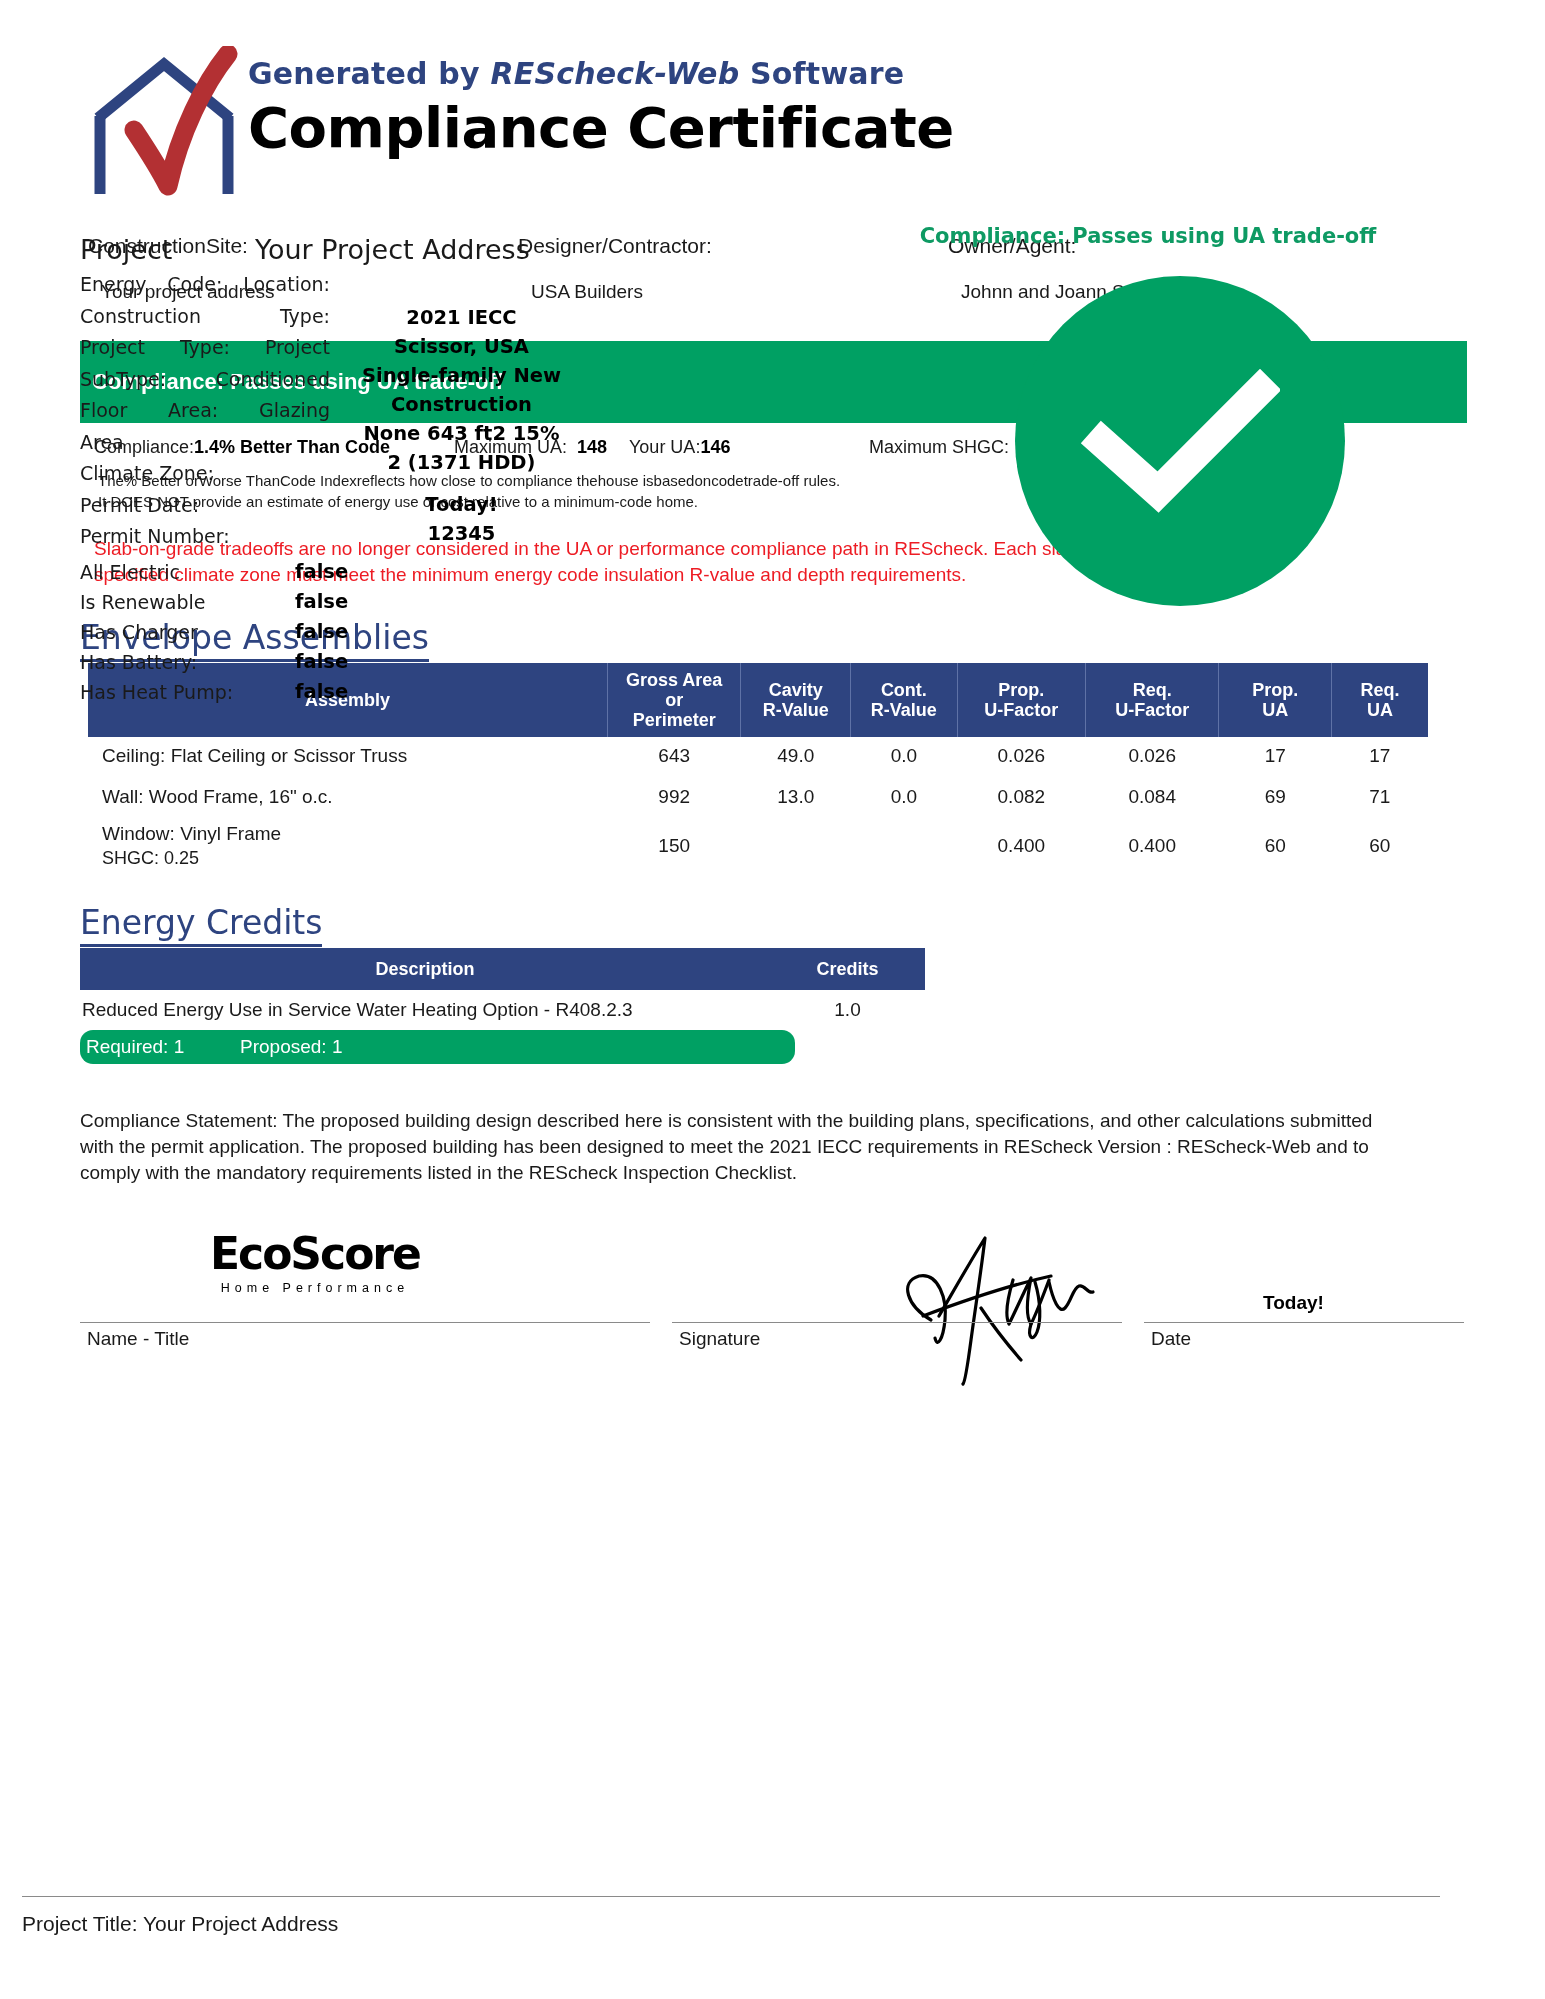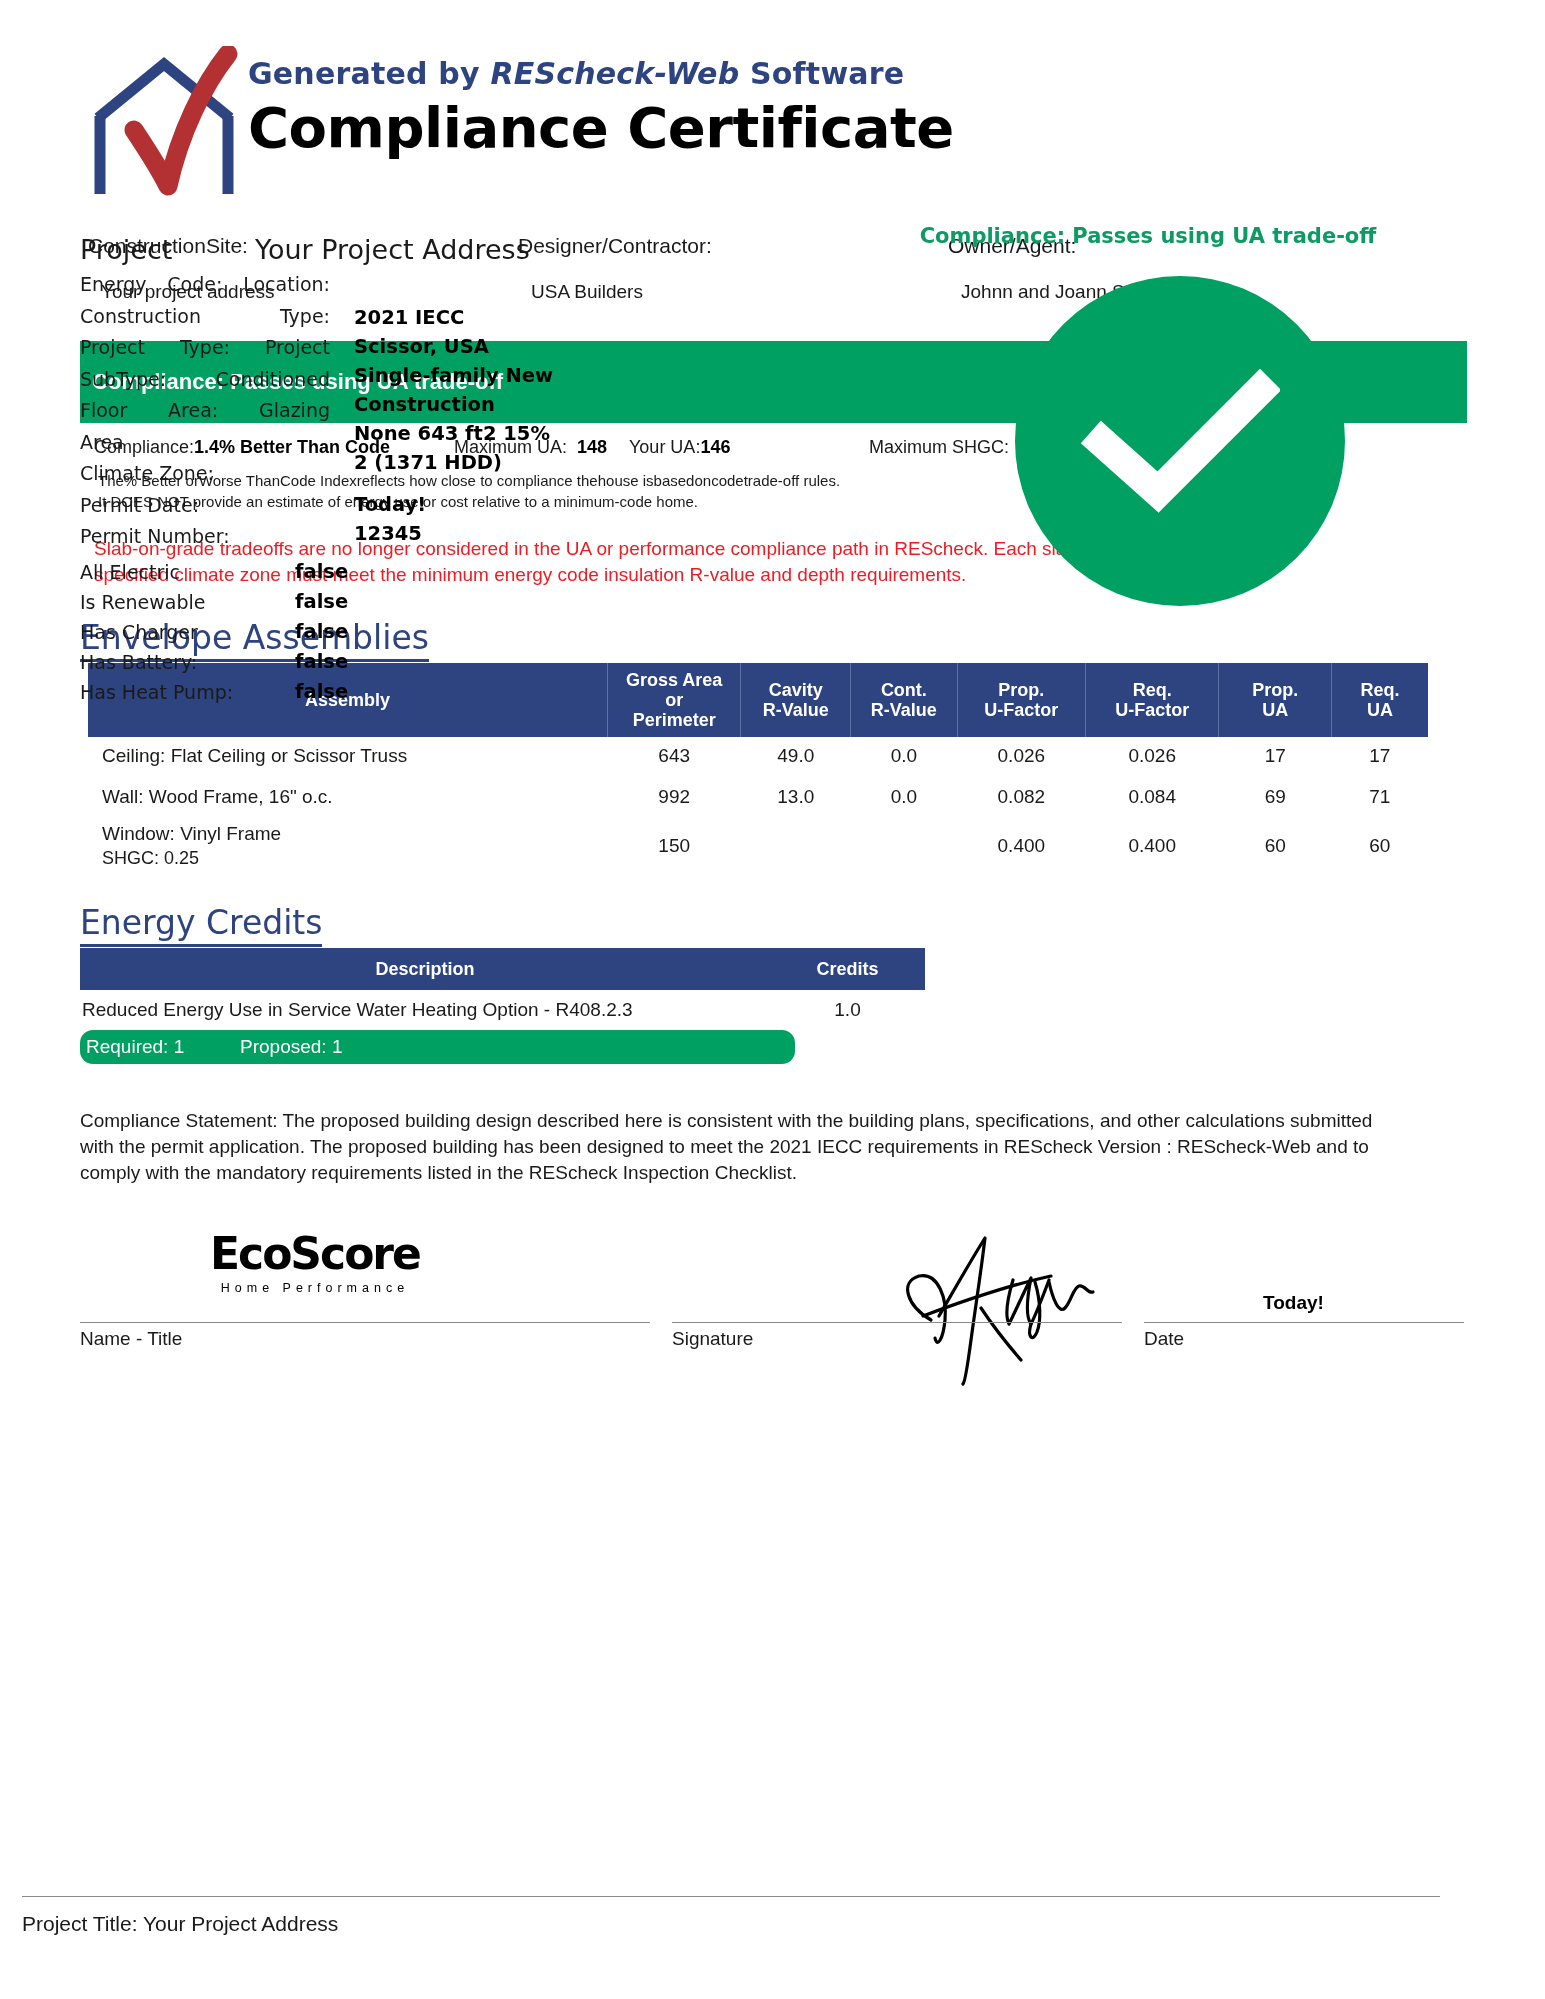--- a/index.html
+++ b/index.html
@@ -25,21 +25,21 @@
 
   
   .mid { position: relative; margin-top: 38px; padding-left: 80px; }
   .proj-left { position: absolute; left: 80px; top: 0; width: 500px; }
   .proj-title-row { font-size: 27px; color: #1a1a1a; display: flex; }
   .proj-title-row .lbl { width: 175px; }
   .proj-grid { display: flex; margin-top: 4px; }
   .proj-labels { width: 250px; font-size: 19px; line-height: 31.5px; text-align: justify; color: #1a1a1a; }
   .proj-labels > div { text-align: justify; text-align-last: justify; }
   .proj-labels > div.nj { text-align-last: left; }
-  .proj-values { font-size: 19.5px; font-weight: bold; line-height: 29px; margin-left: 24px; padding-top: 34px; }
+  .proj-values { font-size: 19.5px; font-weight: bold; line-height: 29px; margin-left: 32px; padding-top: 34px; text-align: center; }
   .proj-values .gap { margin-top: 13px; }
 
   .flags { margin-top: 4px; font-size: 19px; line-height: 30px; }
   .flags .row { display: flex; }
   .flags .fl { width: 215px; color: #1a1a1a; }
   .flags .fv { font-weight: bold; font-size: 19.5px; }
 
   
   .seal-wrap { position: absolute; left: 900px; top: -10px; width: 560px; }
   .seal-caption { font-size: 21px; font-weight: bold; color: #0E9A63; text-align: center; width: 520px; margin-left: -12px; }
@@ -106,21 +106,21 @@
   .ecoscore { position: absolute; left: 210px; top: 0px; }
   .eco-main { font-size: 44px; font-weight: bold; letter-spacing: -2px; font-family: "DejaVu Sans", sans-serif; color:#000; }
   .eco-sub { font-size: 12.5px; letter-spacing: 5px; text-align: center; margin-top: 2px; color:#000;
              font-family: "Liberation Sans", sans-serif; }
   .sig-img { position: absolute; left: 835px; top: -8px; }
   .lines { position: absolute; top: 94px; left: 80px; width: 1385px; display: flex; }
   .lines .seg-line { border-top: 1px solid #8a8a8a; }
   .l1 { width: 570px; }
   .l2 { width: 450px; margin-left: 22px; }
   .l3 { width: 320px; margin-left: 22px; }
-  .caps { position: absolute; top: 100px; left: 80px; width: 1385px; display: flex;
+  .caps { position: absolute; top: 100px; left: 87px; width: 1385px; display: flex;
           font-size: 19px; font-family: "Liberation Sans", sans-serif; color:#1a1a1a; }
   .caps .c1 { width: 592px; }
   .caps .c2 { width: 472px; }
   .dateval { position: absolute; left: 1263px; top: 64px; font-size: 19px; font-weight: bold;
              font-family: "Liberation Sans", sans-serif; }
 
   .footrule { position: absolute; left: 22px; top: 1896px; width: 1418px; border-top: 1px solid #8a8a8a; }
   .foot-title { position: absolute; left: 22px; top: 1912px; font-size: 21px; font-family: "Liberation Sans", sans-serif; color:#1a1a1a; }
 </style>
 </head>

